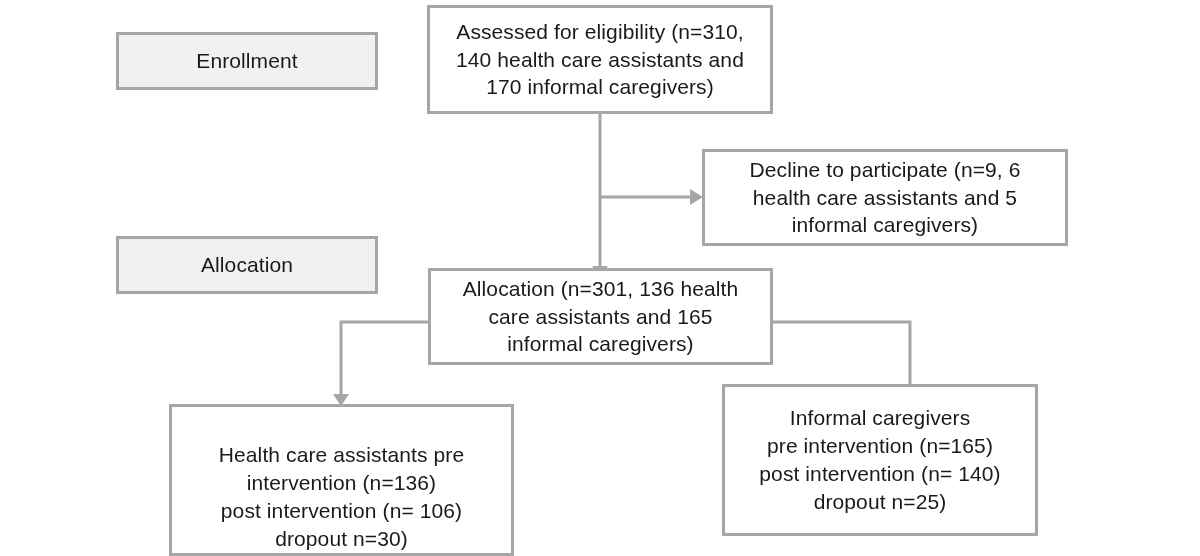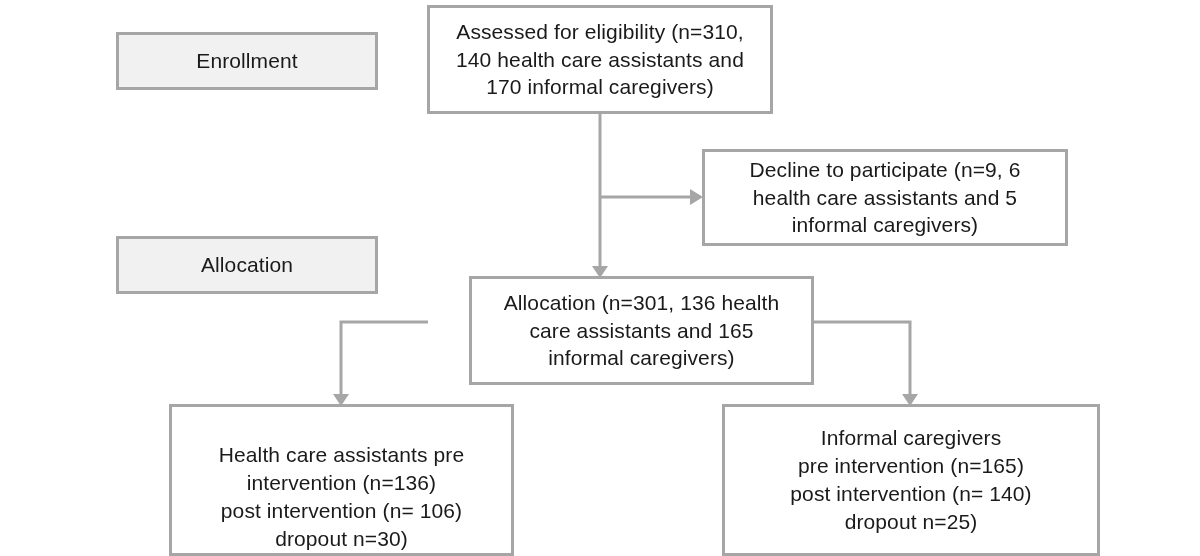--- a/index.html
+++ b/index.html
@@ -39,23 +39,23 @@
   .stage-label {
     background: #f1f1f1;
     border: 3px solid #a6a6a6;
   }
   
   #stage-enrollment { left: 116px; top: 32px;  width: 262px; height: 58px; }
   #stage-allocation { left: 116px; top: 236px; width: 262px; height: 58px; }
 
   #node-assessed   { left: 427px; top: 5px;   width: 346px; height: 109px; }
   #node-decline    { left: 702px; top: 149px; width: 366px; height: 97px;  }
-  #node-allocation { left: 428px; top: 276px; width: 345px; height: 109px; margin-left: 41px;  }
+  #node-allocation { left: 428px; top: 268px; width: 345px; height: 97px;  }
   #node-hca        { left: 169px; top: 404px; width: 345px; height: 152px; align-items: flex-end; }
-  #node-informal   { left: 722px; top: 404px; width: 378px; height: 152px; }
+  #node-informal   { left: 722px; top: 384px; width: 316px; height: 152px; }
 
   svg.connectors {
     position: absolute;
     left: 0; top: 0;
     width: 1200px;
     height: 556px;
     pointer-events: none;
   }
   svg.connectors path,
   svg.connectors line {

